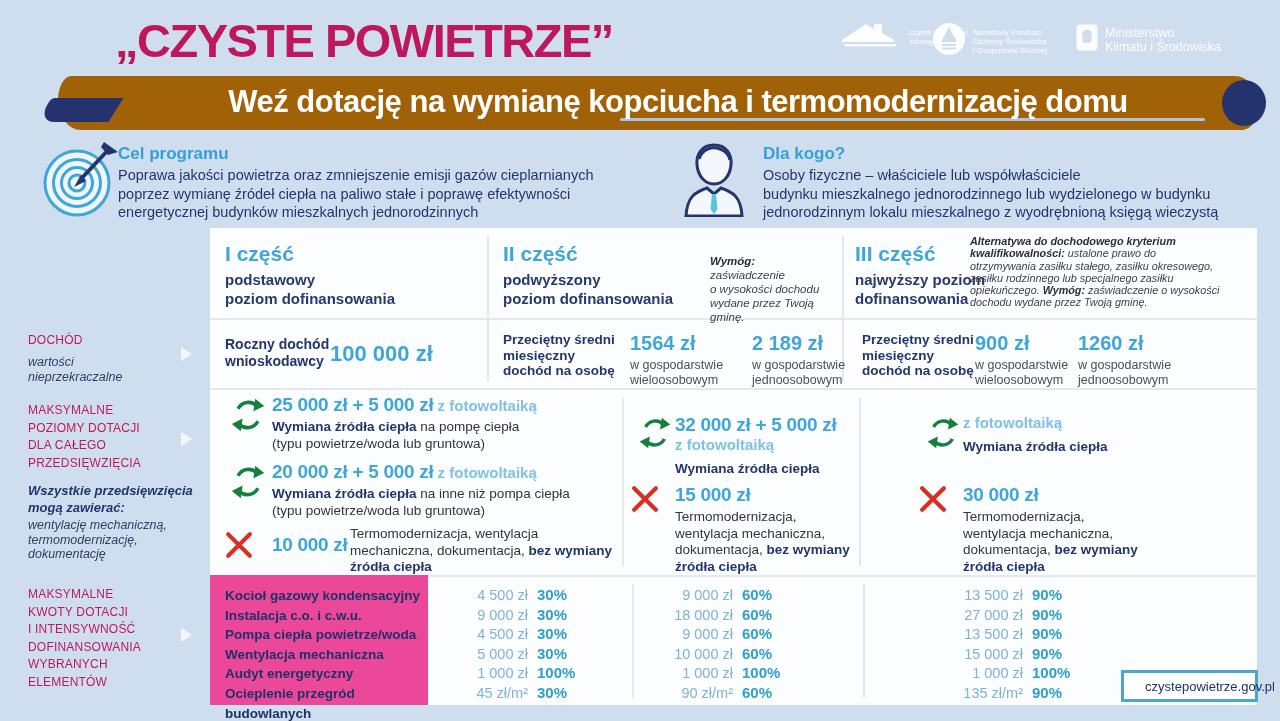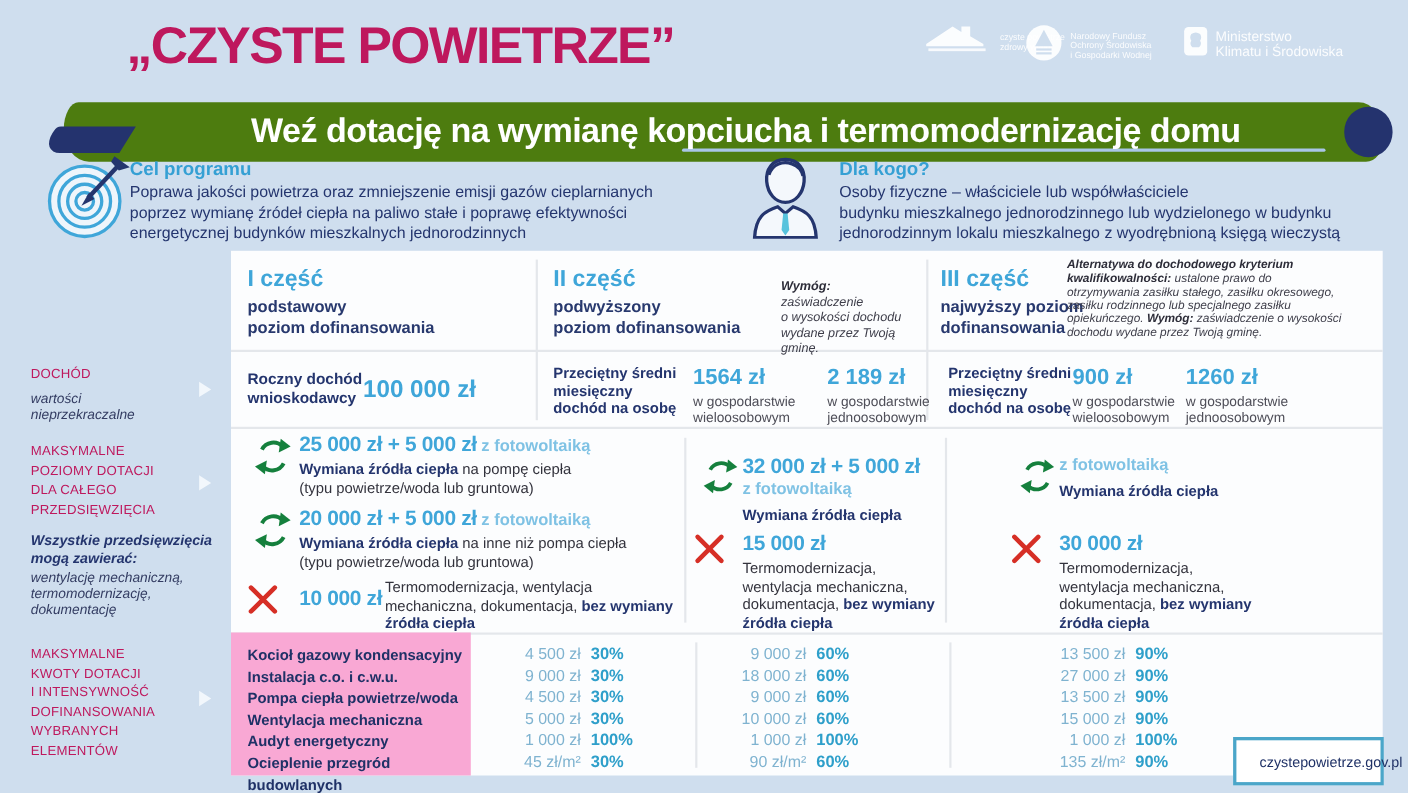--- a/index.html
+++ b/index.html
@@ -9,21 +9,21 @@
   .pre { white-space:pre-line; }
 
   
   .title { left:115px; top:13px; font-size:47px; font-weight:800; color:#be185d; letter-spacing:-1.5px; }
   .logos { left:838px; top:18px; width:400px; height:50px; color:rgba(255,255,255,0.92); }
   .logo { position:absolute; display:flex; align-items:center; gap:7px; }
   .logo-text { font-size:8px; line-height:9px; white-space:pre-line; }
   .logo-text.big { font-size:12.5px; line-height:14px; }
 
   
-  .banner { left:58px; top:93px; width:1200px; height:54px; background:#4d7c0f;
+  .banner { left:58px; top:76px; width:1200px; height:54px; background:#a16207;
             border-radius:20px 34px 24px 34px / 36px 44px 32px 44px; }
   .banner::before { content:""; position:absolute; left:-14px; top:22px; width:72px; height:24px;
             background:#24336e; transform:skewX(-32deg); border-radius:4px 0 0 18px; }
   .banner::after { content:""; position:absolute; right:-8px; top:4px; width:44px; height:46px;
             background:#24336e; border-radius:50%; }
   .banner-text { position:absolute; left:60px; top:8px; width:1120px; text-align:center;
             color:#ffffff; font-size:31px; font-weight:800; letter-spacing:-0.5px; z-index:2; }
   .banner-underline { position:absolute; left:562px; top:42px; width:585px; height:3px;
             background:#a9c6e6; border-radius:2px; z-index:2; }
 
@@ -55,28 +55,28 @@
   .inc-amount.big { font-size:22px; }
   .inc-desc { font-size:12.5px; font-weight:500; color:#4e4e58; line-height:15px; margin-top:3px; }
 
   .g-amt { font-size:19px; font-weight:800; color:#3fa6d9; letter-spacing:-0.3px; }
   .g-suffix { font-size:15px; font-weight:800; color:#7fc2e4; }
   .g-suffix-line { font-size:15px; font-weight:800; color:#7fc2e4; line-height:18px; }
   .g-desc { font-size:13.5px; font-weight:500; color:#33333d; line-height:16.5px; }
   .g-desc .b { font-weight:800; color:#24356e; }
   .g-gap { margin-top:7px; }
 
-  .el-panel { position:absolute; left:0; top:347px; width:218px; height:130px; background:#f9a8d4; }
+  .el-panel { position:absolute; left:0; top:347px; width:218px; height:130px; background:#ec4899; }
   .el-label { font-size:13.5px; font-weight:700; color:#1f3166; line-height:19.6px; }
   .vals { position:absolute; top:358px; }
   .val-row { display:flex; height:19.6px; align-items:baseline; }
   .val-amt { width:100px; text-align:right; font-size:14.5px; font-weight:500; color:#7fb3d0; }
   .val-pct { width:60px; margin-left:9px; font-size:15px; font-weight:800; color:#2e9fca; }
 
-  .url-box { left:1121px; top:670px; width:137px; height:44px; background:#ffffff;
+  .url-box { left:1121px; top:670px; width:137px; height:32px; background:#ffffff;
              border:3px solid #4ba6c9; display:flex; align-items:center; justify-content:center;
              font-size:13px; font-weight:500; color:#1f3166;padding-left:41px; }
 </style>
 </head>
 <body>
 
 <div class="canvas">
 
   <div class="abs title">„CZYSTE POWIETRZE”</div>
 

